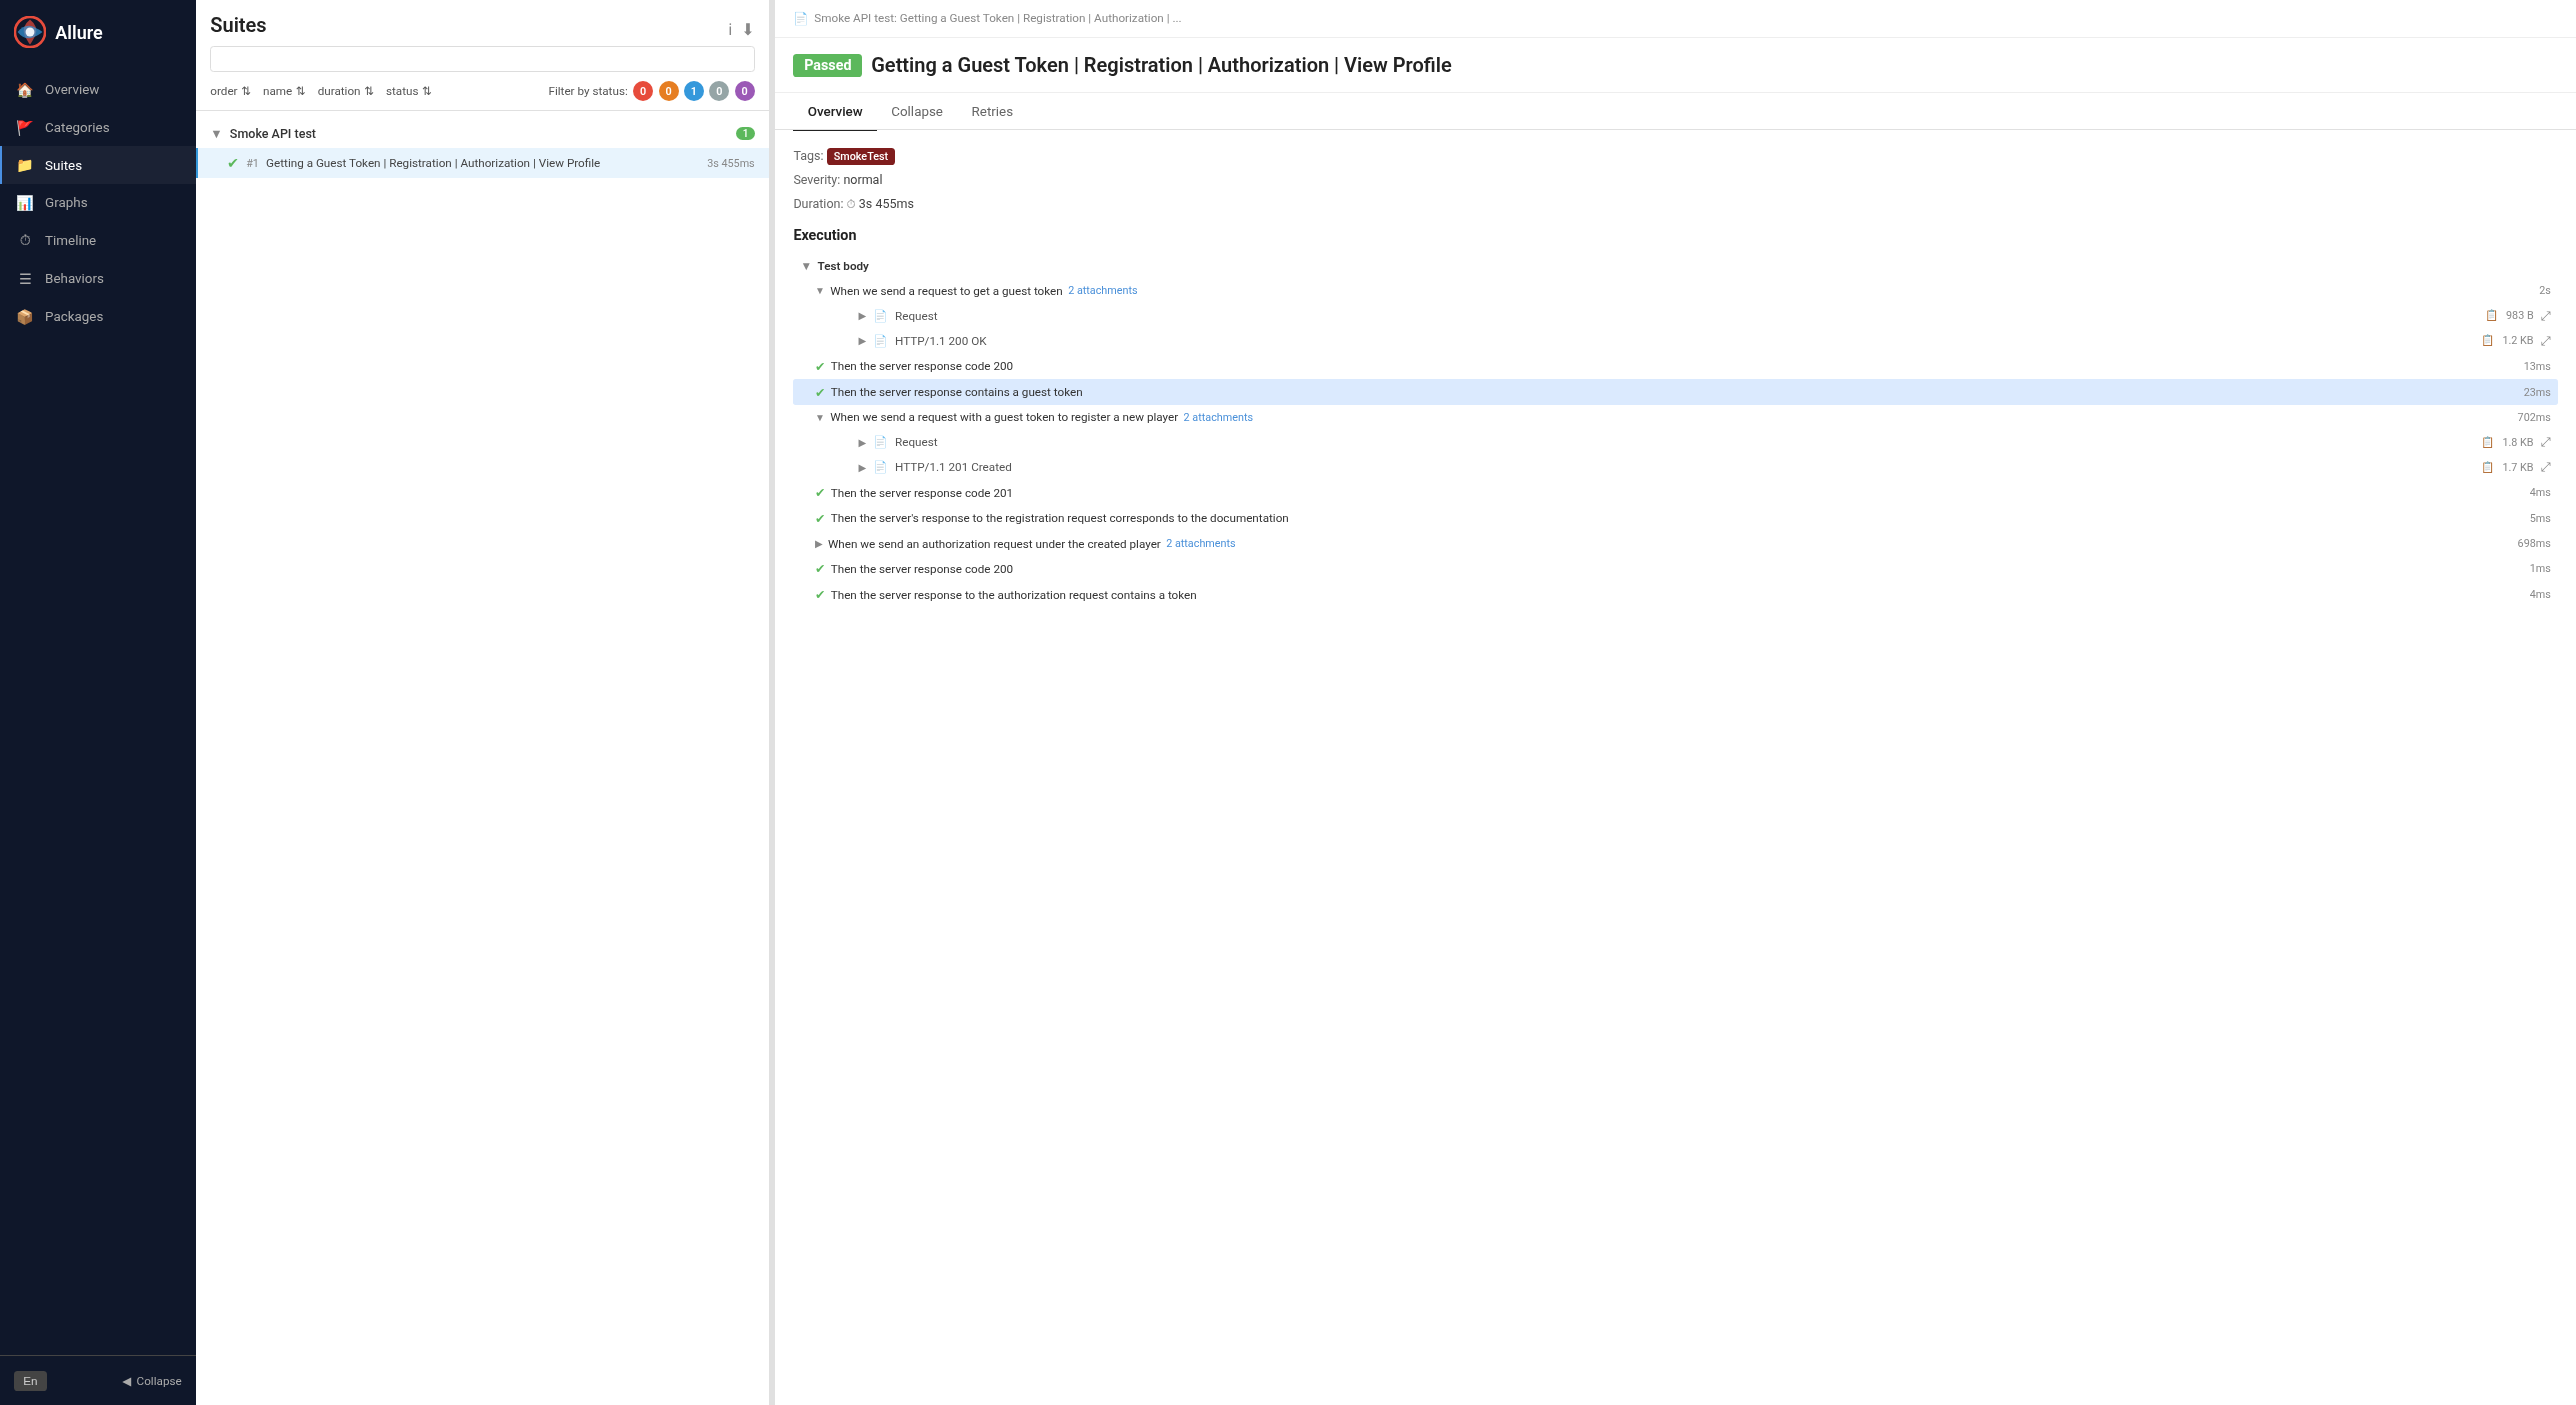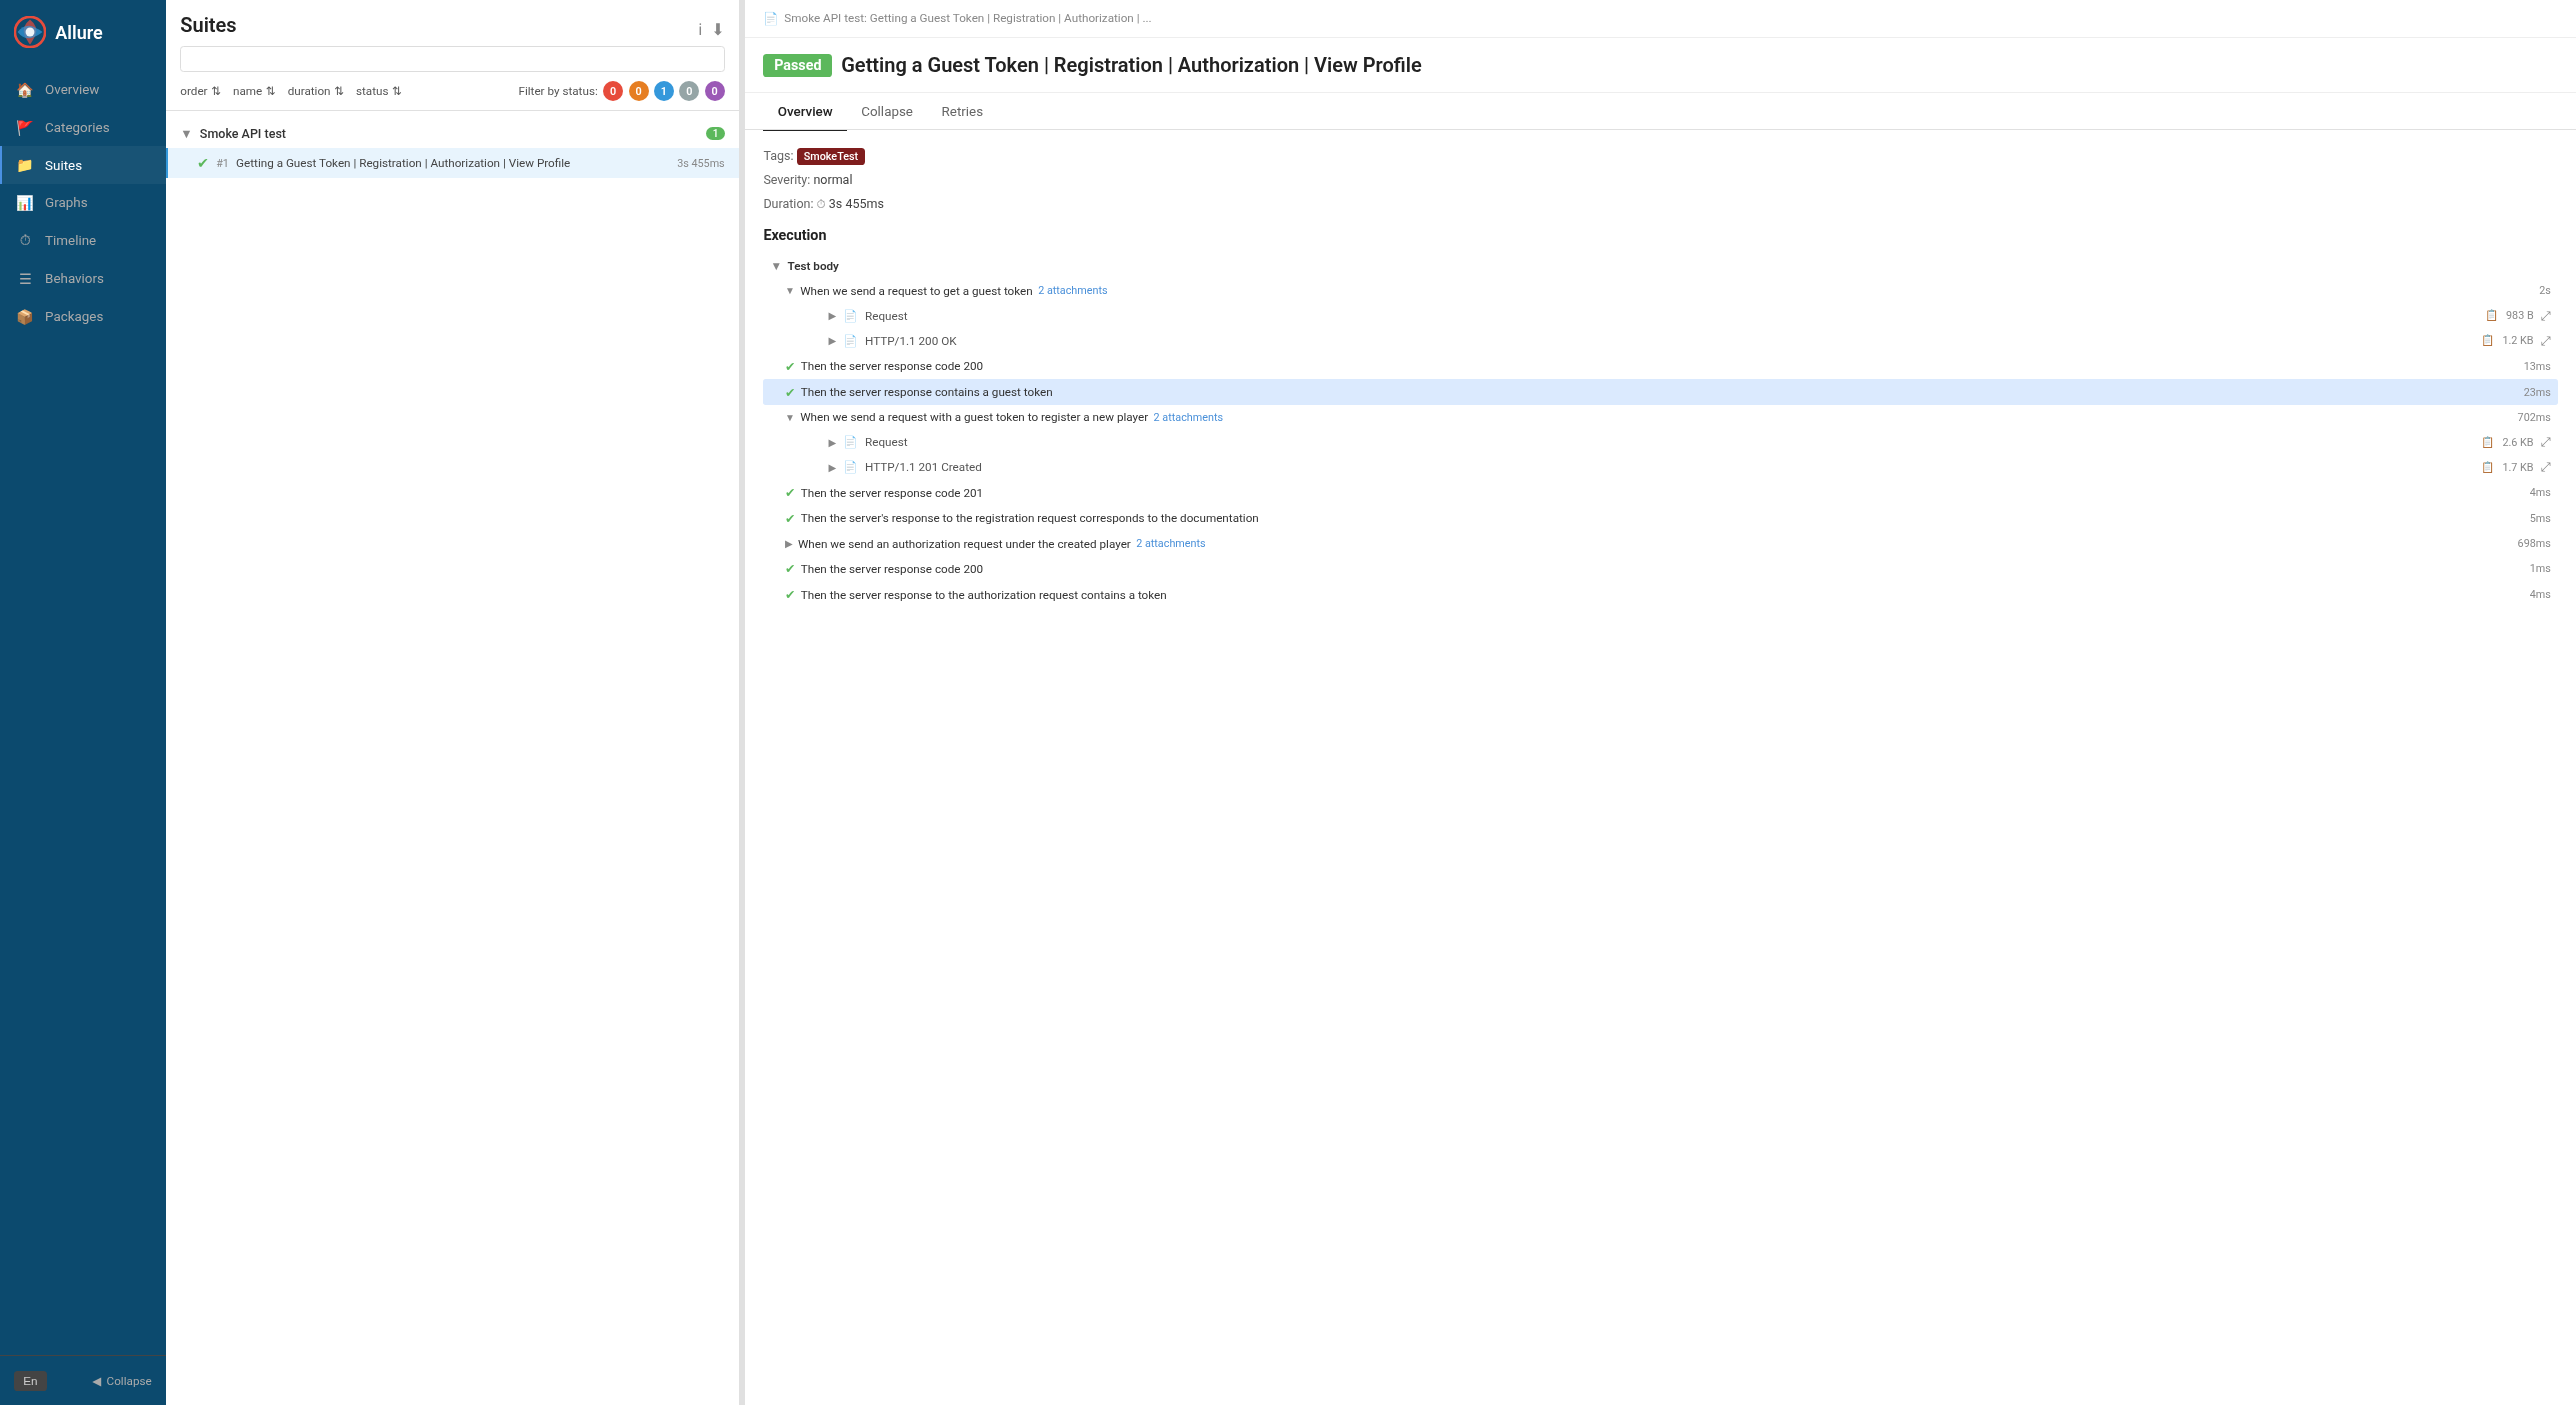--- a/index.html
+++ b/index.html
@@ -1,21 +1,21 @@
 <!DOCTYPE html>
 <html style="font-size:14.3px"><head>
   <meta charset="utf-8">
   <style>
     * { box-sizing: border-box; margin: 0; padding: 0; }
     body { font-family: -apple-system, BlinkMacSystemFont, 'Segoe UI', Roboto, sans-serif; background: #fff; display: flex; height: 100vh; overflow: hidden; font-size: 12.5px; }
 
     
     .sidebar {
-      width: 166px;
-      background: #0c4a6e;
+      width: 196px;
+      background: #0f172a;
       color: #ccc;
       display: flex;
       flex-direction: column;
       flex-shrink: 0;
       height: 100%;
     }
     .sidebar-logo {
       display: flex;
       align-items: center;
       padding: 16px 14.3px;
@@ -503,21 +503,21 @@
             <span class="step-attachments">2 attachments</span>
             <span class="step-duration">702ms</span>
           </div>
 
           <div class="attachment-row">
             <span style="color:#888;font-size:10px;">▶</span>
             <span style="color:#888;">📄</span>
             <span>Request</span>
             <span style="flex:1;"></span>
             <span style="color:#888;font-size:10.8px;">📋</span>
-            <span class="step-size">2.6 KB</span>
+            <span class="step-size">1.8 KB</span>
             <span style="color:#888;cursor:pointer;font-size:12.5px;">⤢</span>
           </div>
 
           <div class="attachment-row">
             <span style="color:#888;font-size:10px;">▶</span>
             <span style="color:#888;">📄</span>
             <span>HTTP/1.1 201 Created</span>
             <span style="flex:1;"></span>
             <span style="color:#888;font-size:10.8px;">📋</span>
             <span class="step-size">1.7 KB</span>

